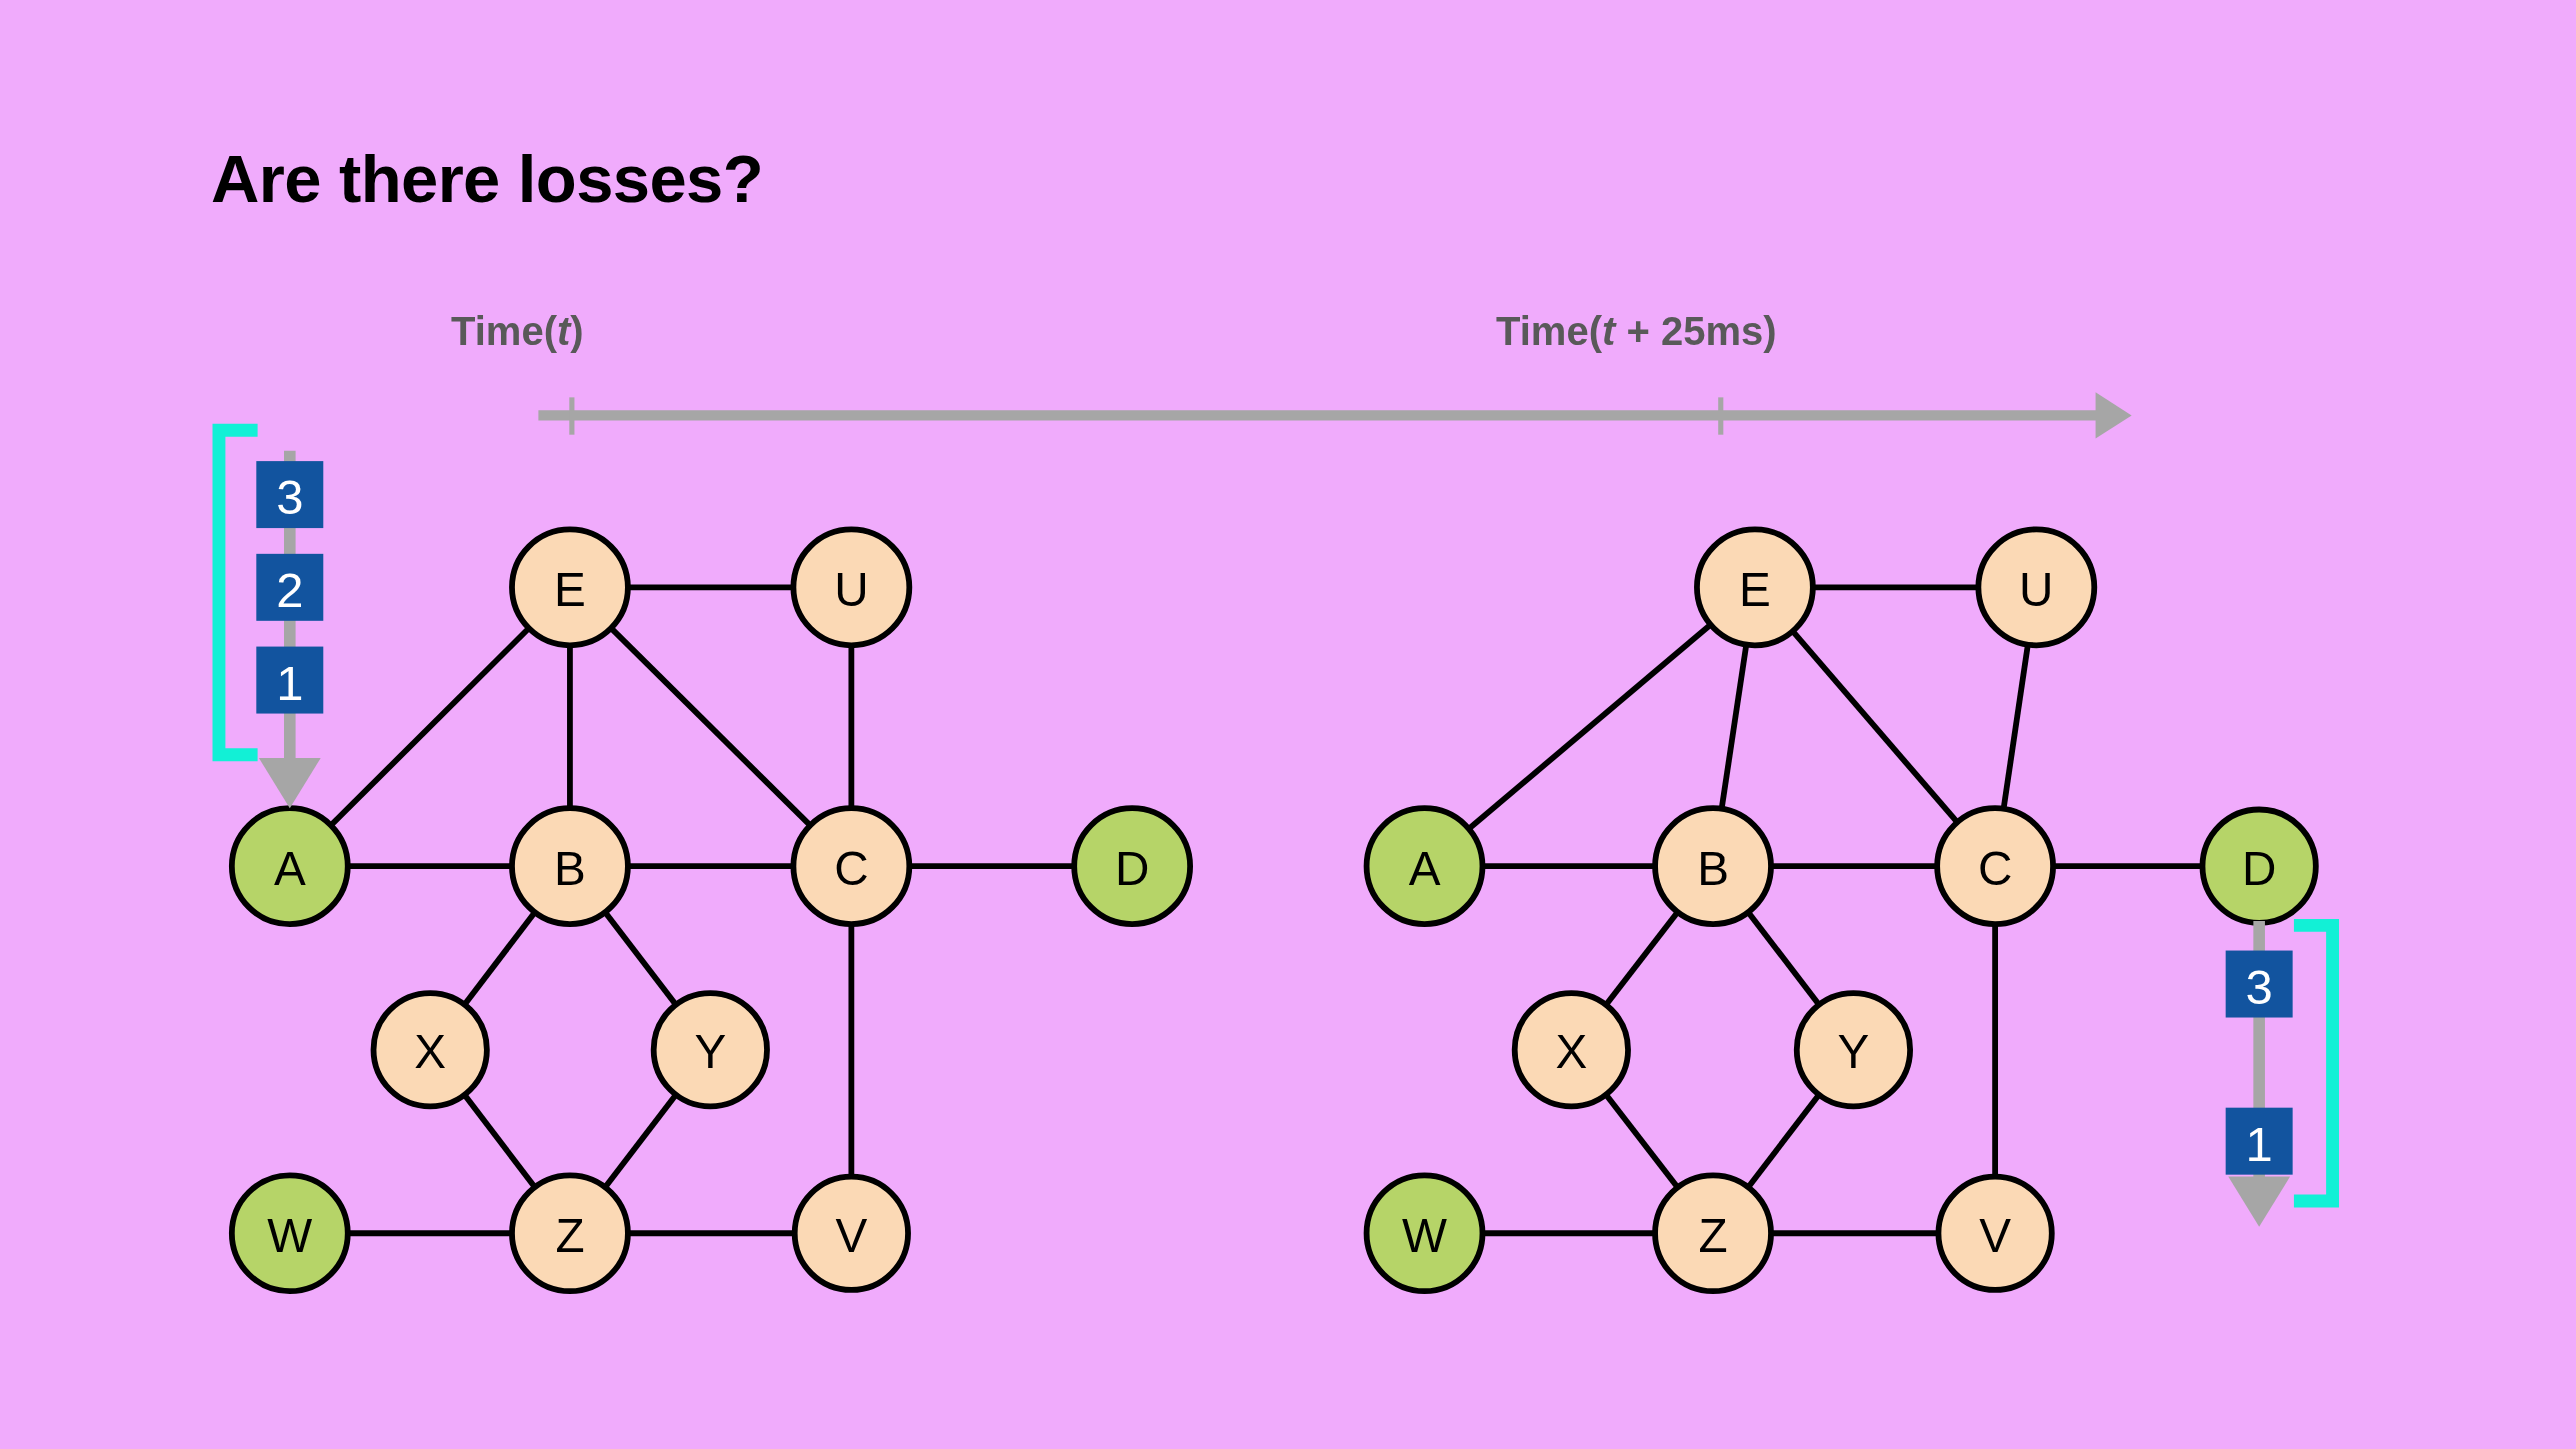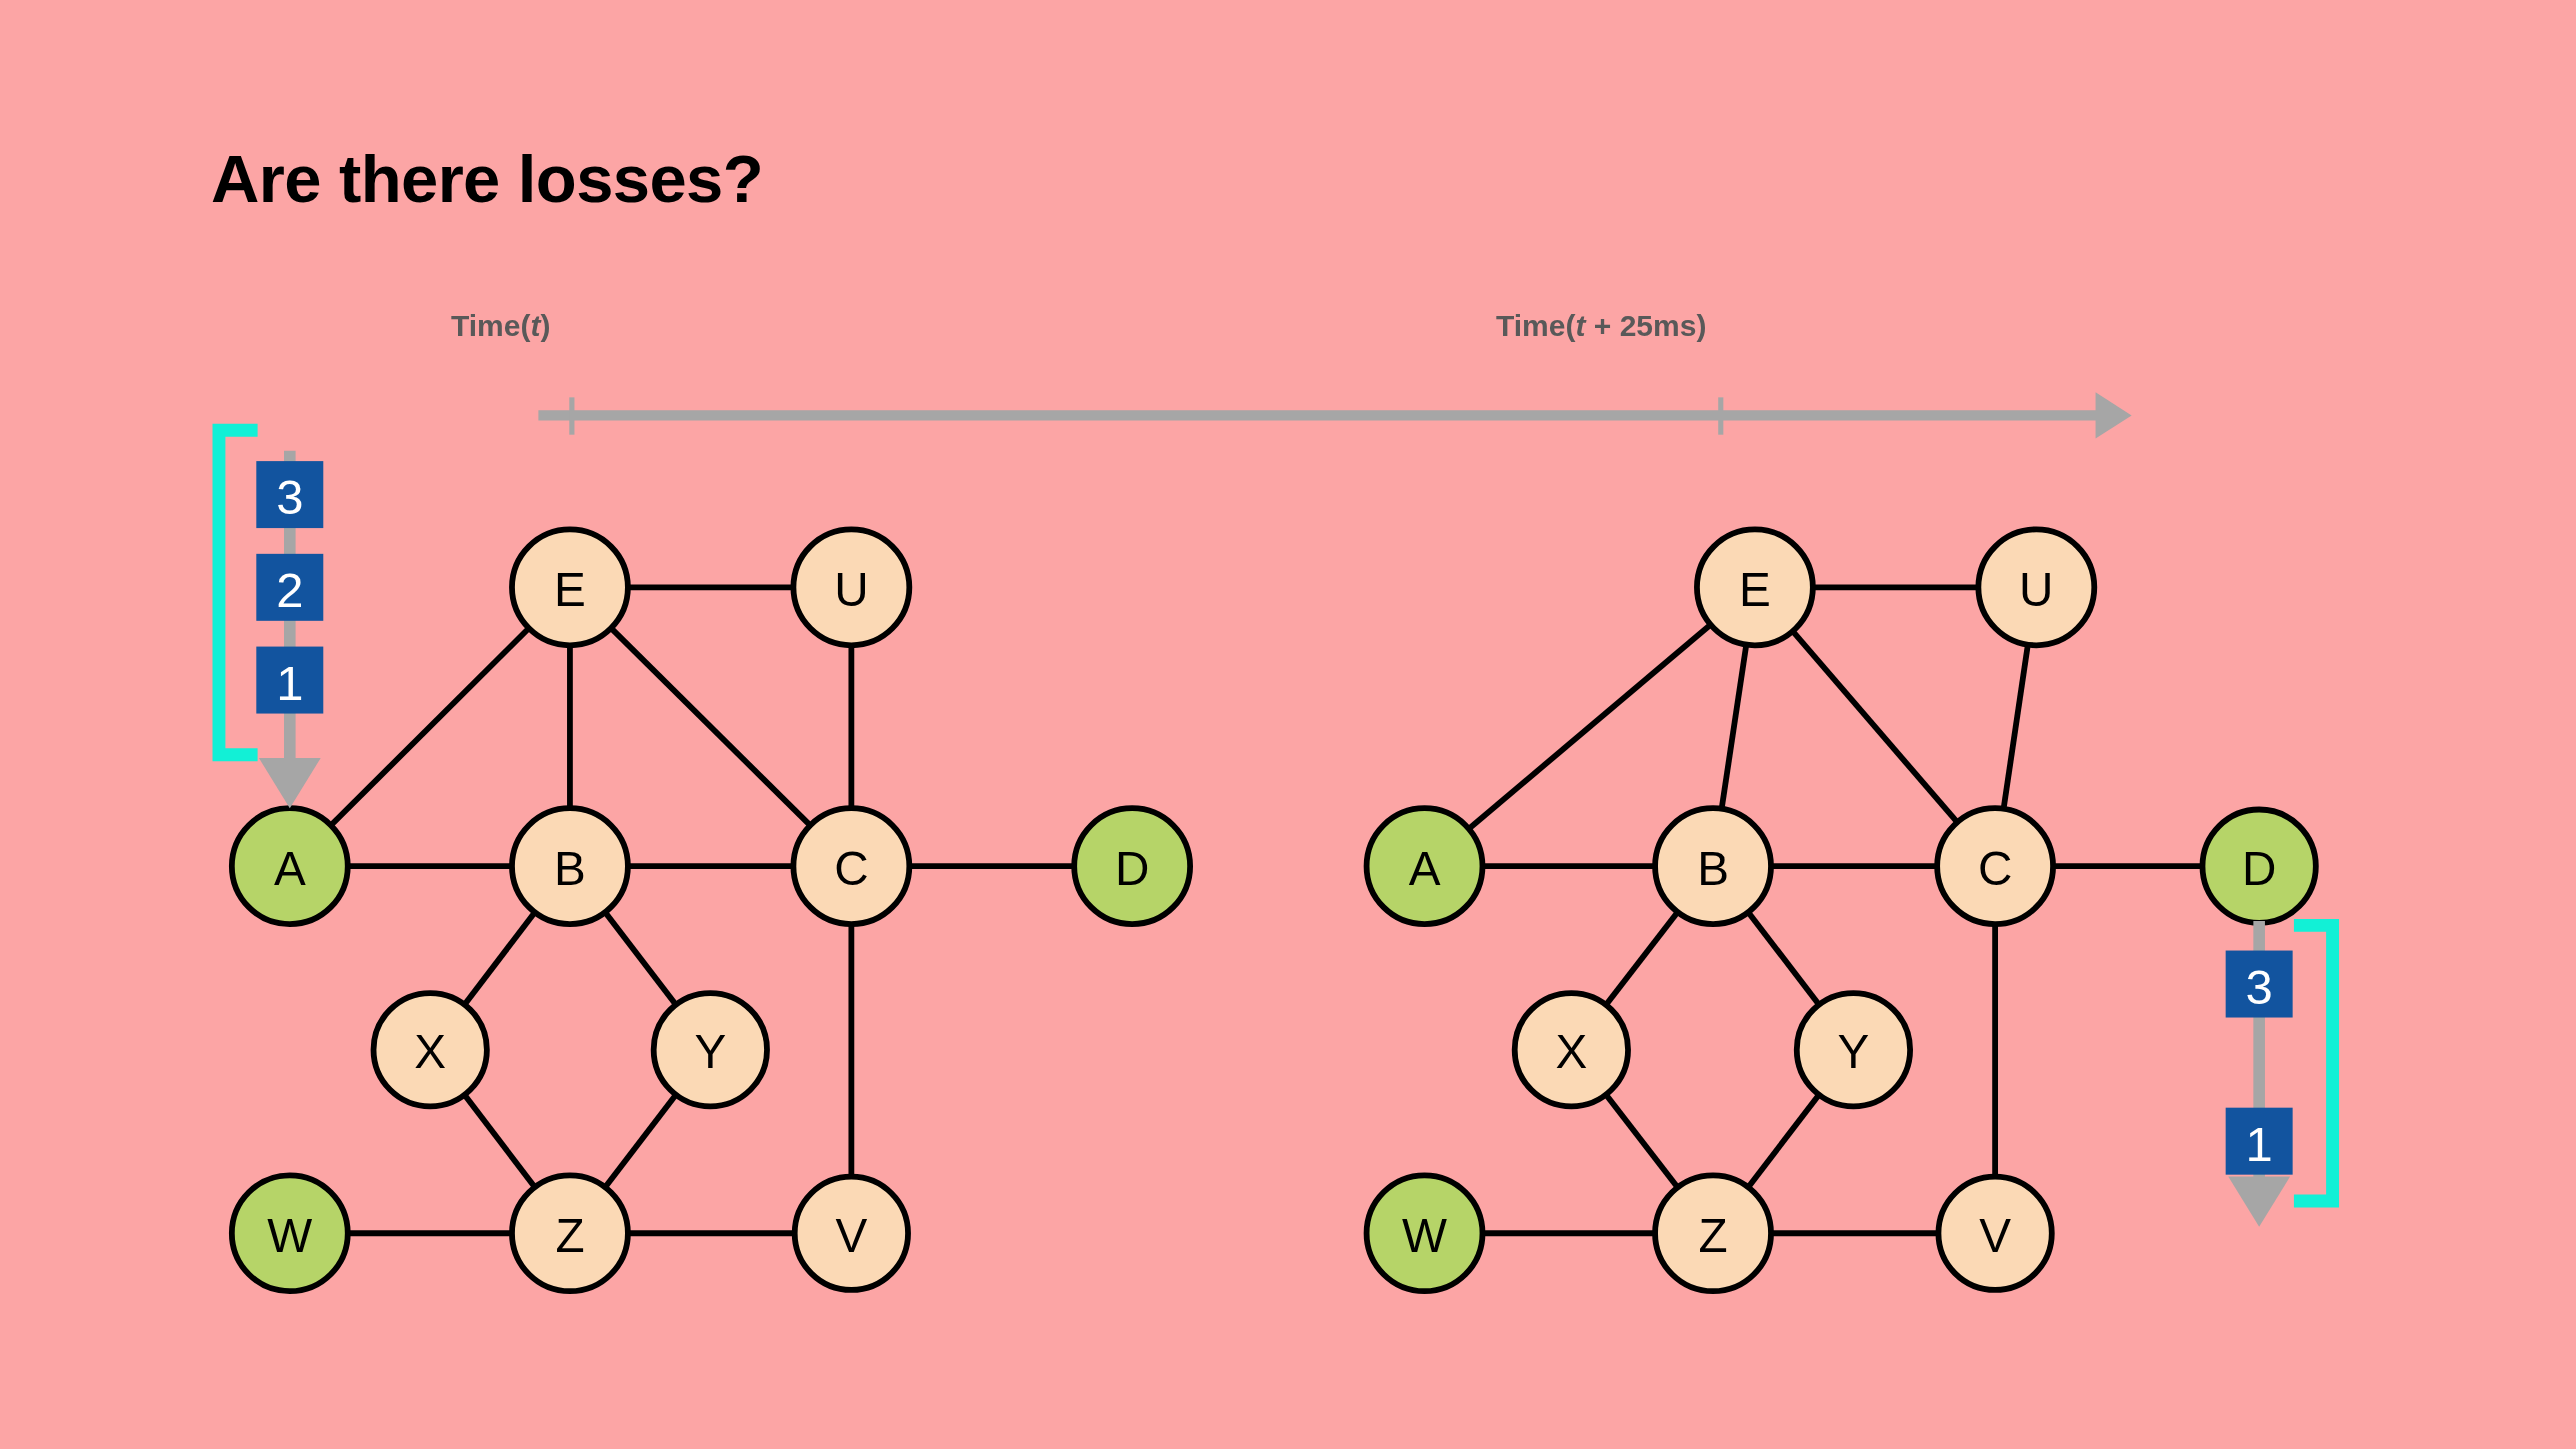--- a/index.html
+++ b/index.html
@@ -12,21 +12,21 @@
     height: 1449px;
     position: relative;
     font-family: "Liberation Sans", sans-serif;
     overflow: hidden;
   }
   #slide {
     position: absolute;
     inset: 0;
     width: 2576px;
     height: 1449px;
-    background: #fca5a5;
+    background: #f0abfc;
   }
   .page-title {
     position: absolute;
     left: 211px;
     top: 140px;
     font-size: 67px;
     font-weight: bold;
     color: #000000;
     letter-spacing: -0.6px;
     white-space: nowrap;
@@ -54,21 +54,21 @@
   }
   .edge {
     stroke: #000000;
     stroke-width: 9;
     fill: none;
     stroke-linecap: butt;
   }
   .time-label {
     position: absolute;
     font-family: "Liberation Sans", sans-serif;
-    font-size: 30px;
+    font-size: 40px;
     font-weight: bold;
     color: #595959;
     white-space: nowrap;
     text-align: right;
   }
   .time-label i { font-style: italic; }
   .axis-line { stroke: #A6A6A6; stroke-width: 16; fill: none; }
   .axis-tick { stroke: #A6A6A6; stroke-width: 8; }
   .axis-arrow { fill: #A6A6A6; }
   .flow-line { stroke: #A6A6A6; stroke-width: 18; fill: none; }

